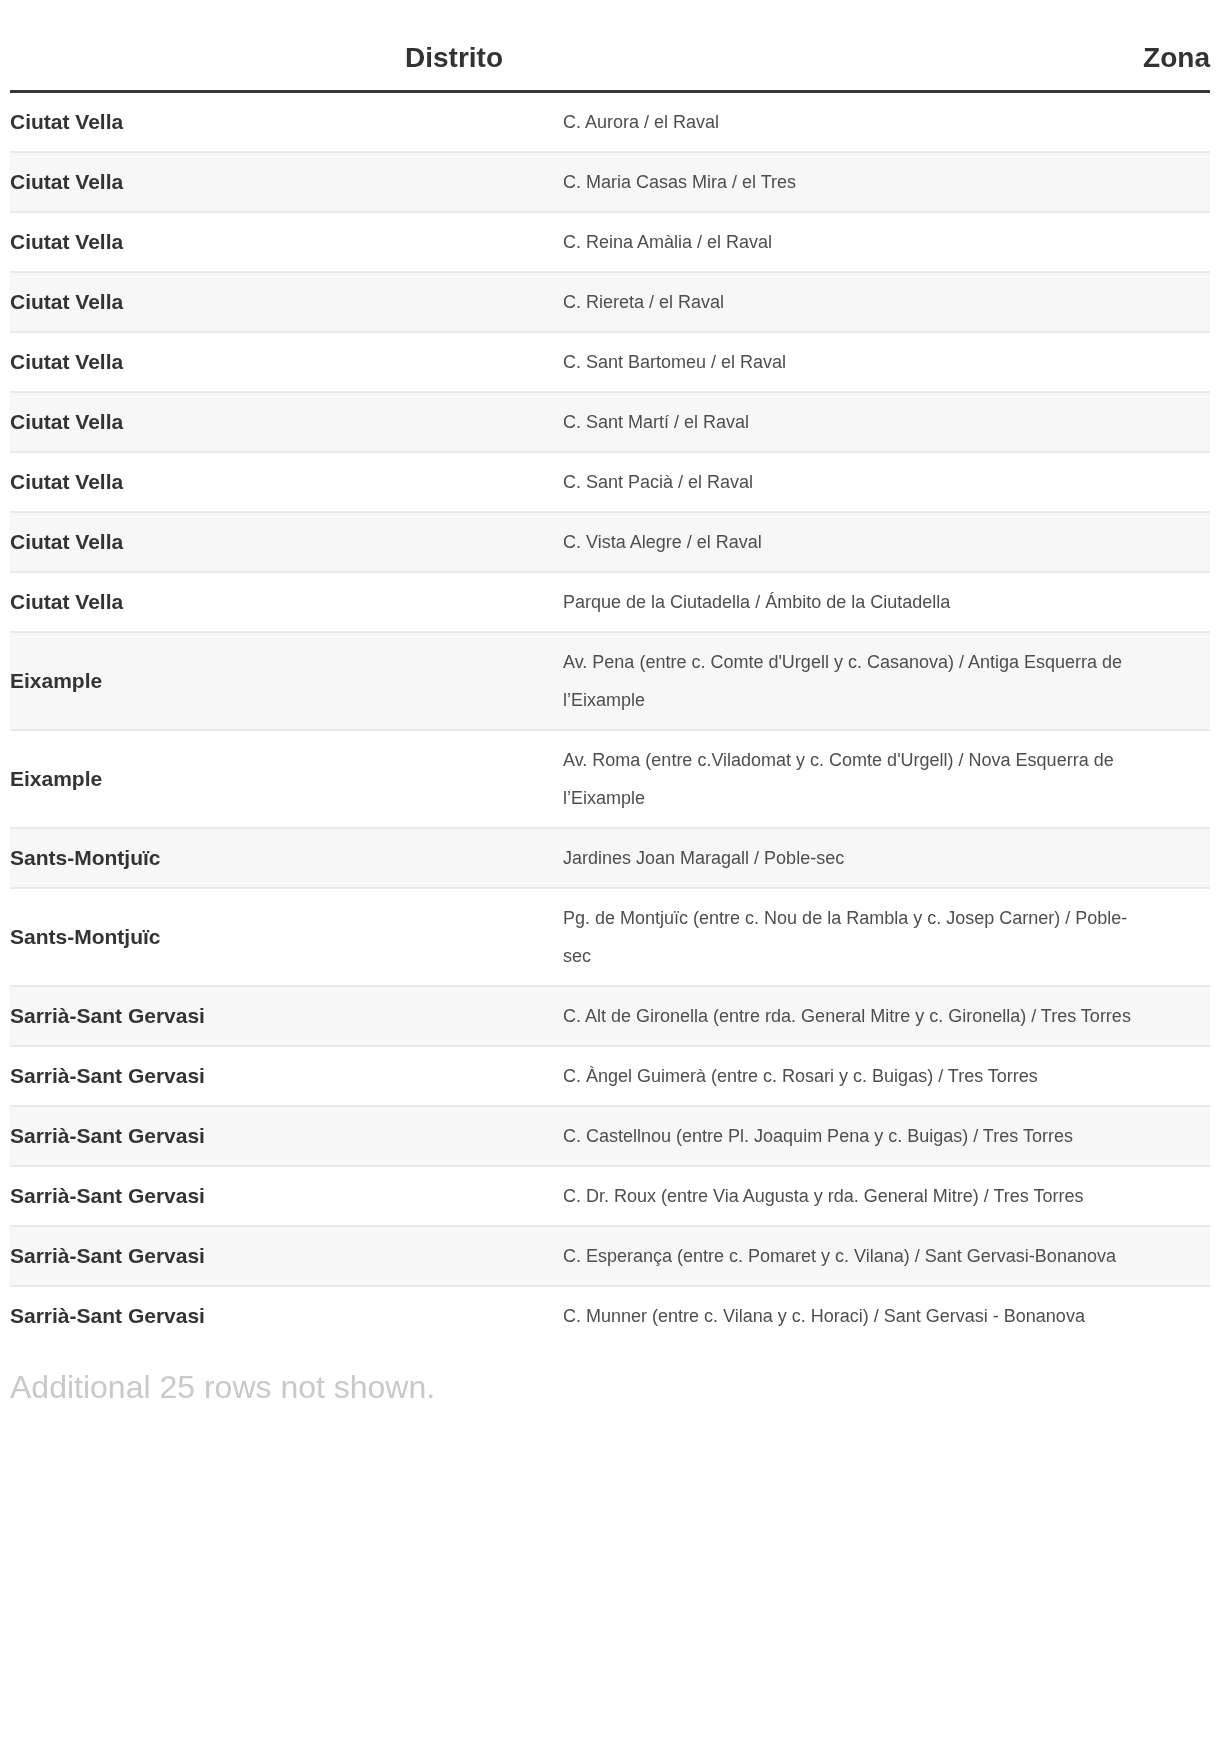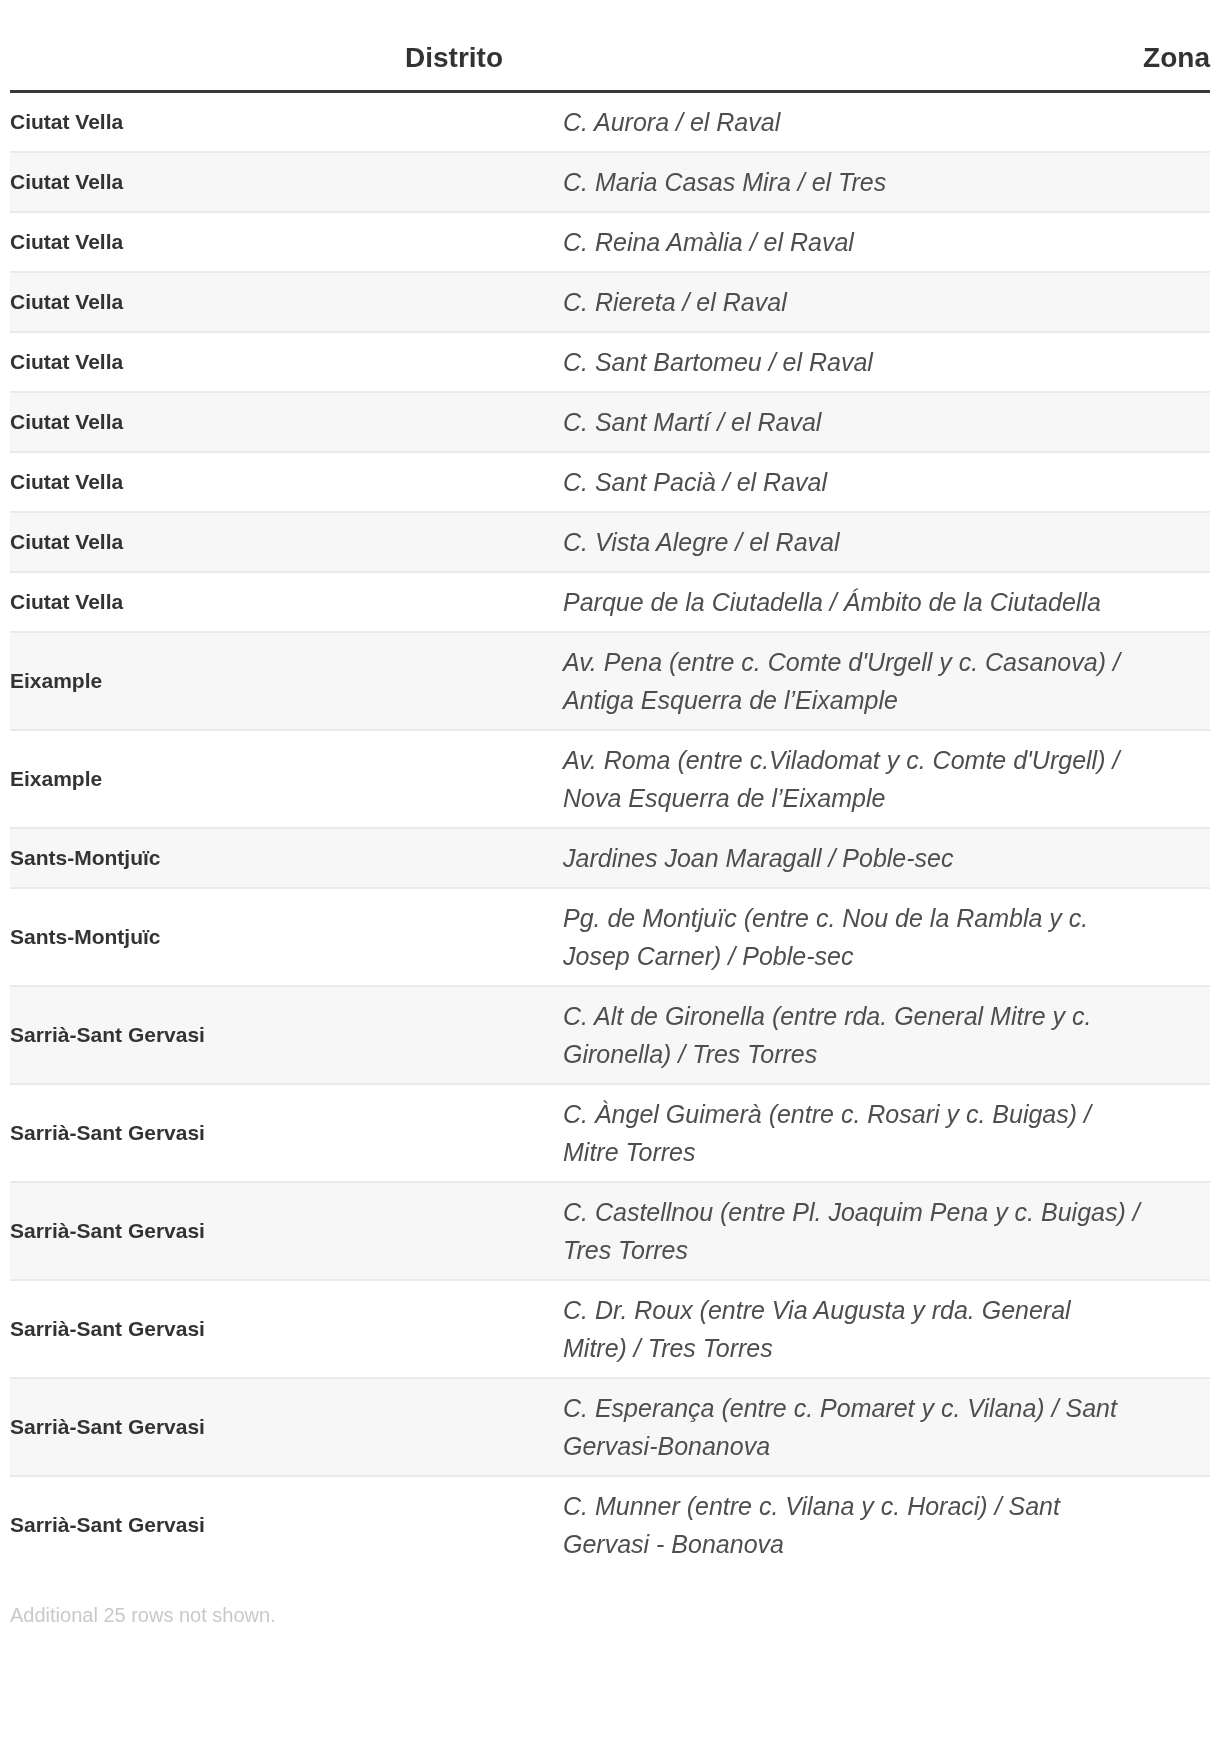--- a/index.html
+++ b/index.html
@@ -38,30 +38,29 @@
     text-align: left;
     vertical-align: middle;
     font-weight: 700;
     font-size: 21px;
     color: #333333;
     padding: 10px 0;
     line-height: 30px;
   }
   td.cell-zona {
     vertical-align: middle;
-    font-size: 25px;
+    font-size: 18px;
     font-weight: 400;
     color: #4e4e4e;
     line-height: 38px;
     padding: 10px 70px 10px 60px;
-    font-style: italic;
   }
   .footer-note {
     margin: 26px 0 0 10px;
-    font-size: 20px;
+    font-size: 32px;
     color: #c9c9c9;
     line-height: 32px;
   }
 </style>
 </head>
 <body>
 
 <div class="page">
 
   <table class="zones">
@@ -142,21 +141,21 @@
   </tr>
 
 
   <tr class="table-row">
     <td class="cell-distrito">Sarrià-Sant Gervasi</td>
     <td class="cell-zona">C. Alt de Gironella (entre rda. General Mitre y c. Gironella) / Tres Torres</td>
   </tr>
 
   <tr class="table-row">
     <td class="cell-distrito">Sarrià-Sant Gervasi</td>
-    <td class="cell-zona">C. Àngel Guimerà (entre c. Rosari y c. Buigas) / Mitre Torres</td>
+    <td class="cell-zona">C. Àngel Guimerà (entre c. Rosari y c. Buigas) / Tres Torres</td>
   </tr>
 
   <tr class="table-row">
     <td class="cell-distrito">Sarrià-Sant Gervasi</td>
     <td class="cell-zona">C. Castellnou (entre Pl. Joaquim Pena y c. Buigas) / Tres Torres</td>
   </tr>
 
   <tr class="table-row">
     <td class="cell-distrito">Sarrià-Sant Gervasi</td>
     <td class="cell-zona">C. Dr. Roux (entre Via Augusta y rda. General Mitre) / Tres Torres</td>

